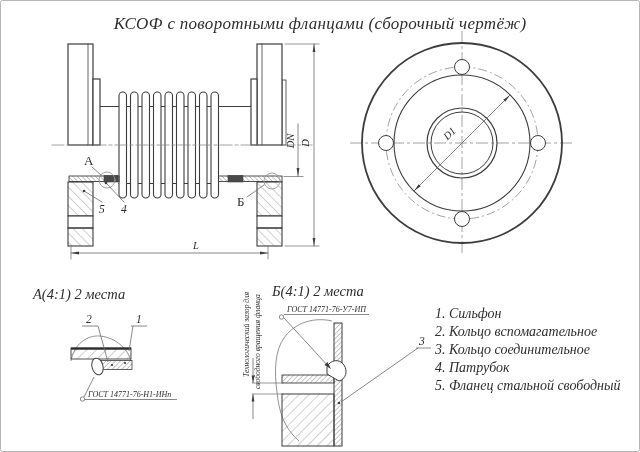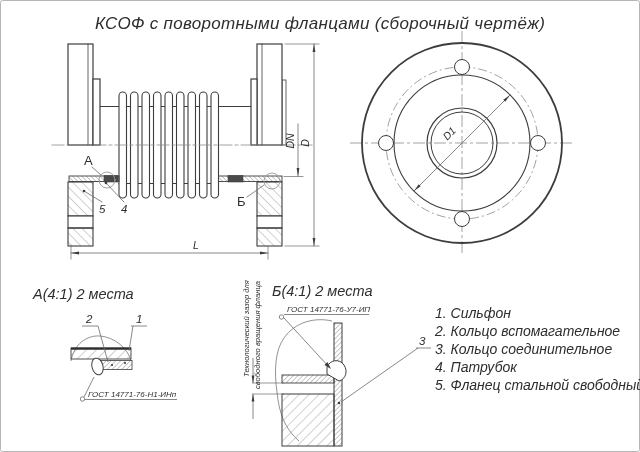--- a/index.html
+++ b/index.html
@@ -1,17 +1,17 @@
 <!DOCTYPE html>
 <html><head>
 <meta charset="utf-8">
 <style>
   html,body{margin:0;padding:0;background:#fff;}
   .page{position:relative;width:640px;height:452px;background:#fff;overflow:hidden;
-        font-family:Liberation Sans, sans-serif;}
+        font-family:Liberation Serif, serif;}
   svg text{fill:#2e2e2e;}
   .t-title{font-size:17px;font-style:italic;letter-spacing:.3px;}
   .t-detail{font-size:14.5px;font-style:italic;}
   .t-list{font-size:14px;font-style:italic;}
   .t-callout{font-size:11.5px;font-style:italic;}
   .t-marker{font-size:13px;}
   .t-dim{font-size:10.5px;font-style:italic;}
   .t-gost{font-size:8px;font-style:italic;}
   .t-note{font-size:7.6px;font-style:italic;}
 </style>

